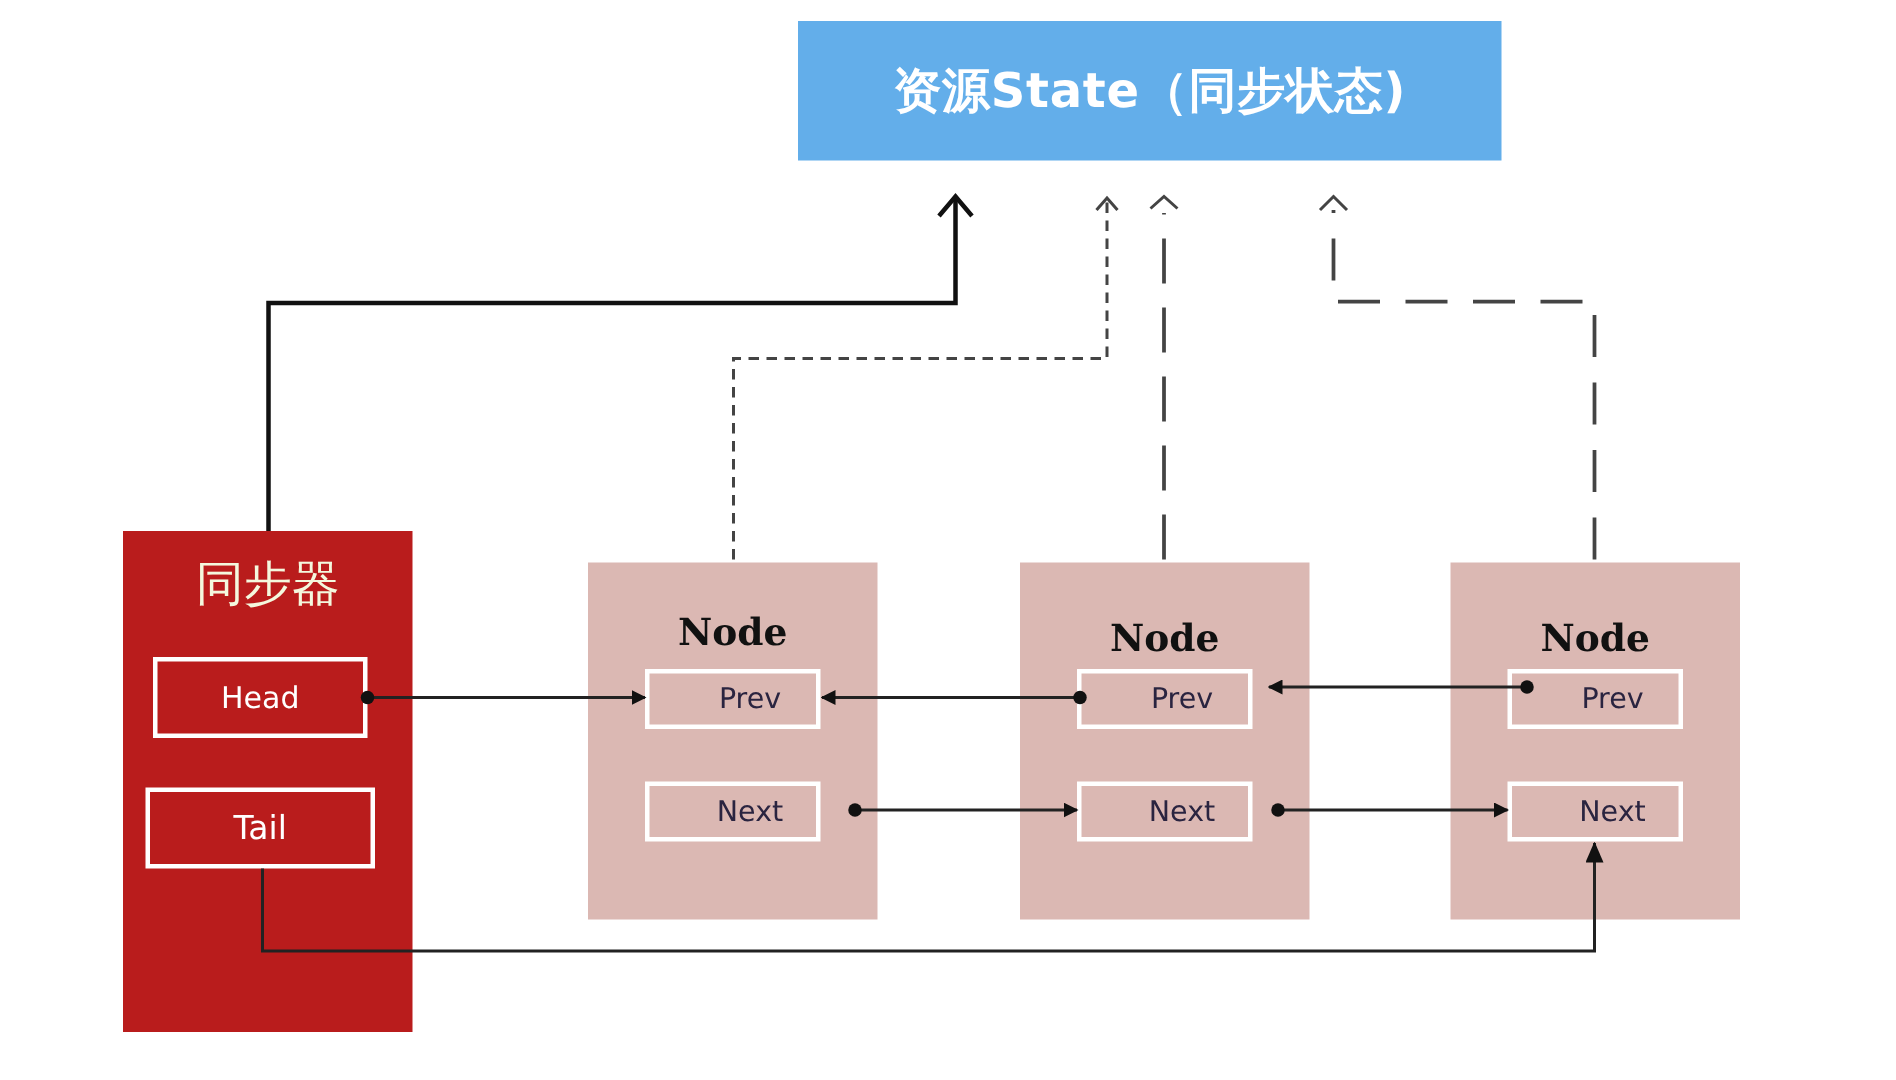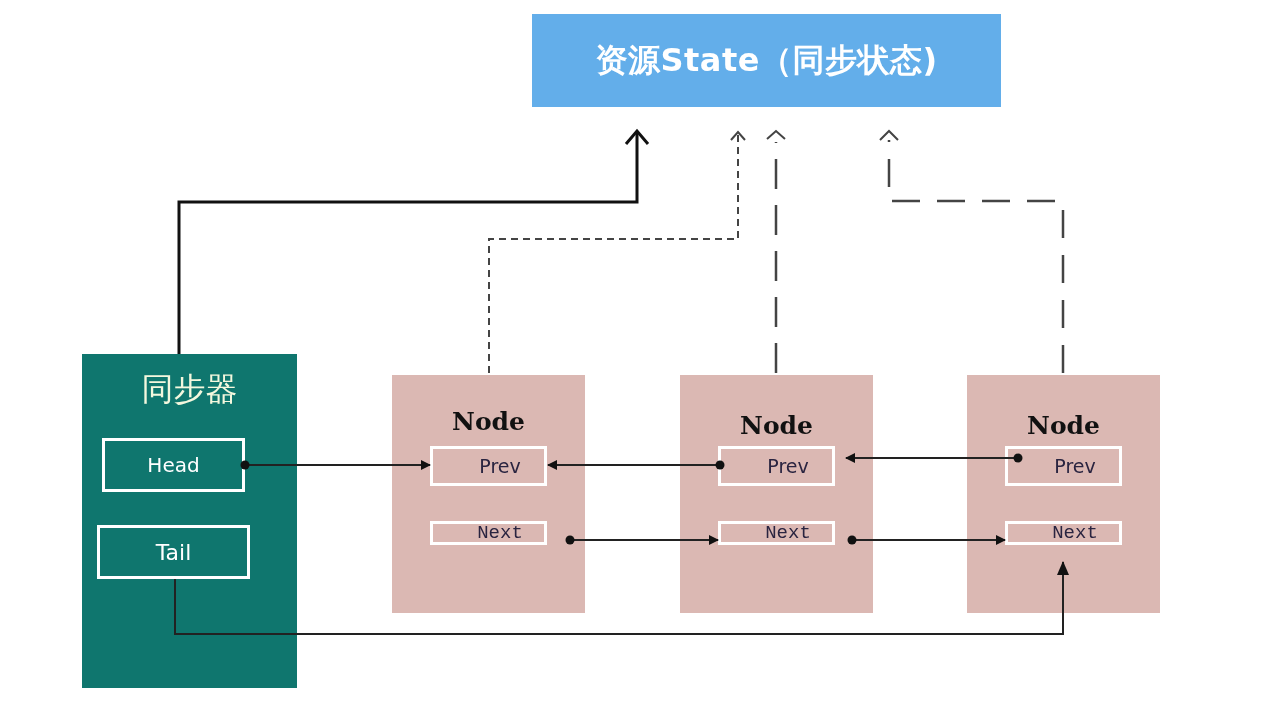--- a/index.html
+++ b/index.html
@@ -2,36 +2,36 @@
 <html><head>
 <meta charset="utf-8">
 <style>
   html, body { margin:0; padding:0; background:#ffffff; }
   body { width:1264px; height:720px; position:relative; overflow:hidden;
          font-family:"DejaVu Sans", sans-serif; }
   .box { position:absolute; box-sizing:border-box; }
   .state { left:532px; top:14px; width:469px; height:93px; background:#63aeea;
            color:#ffffff; font-weight:bold; font-size:32px;
            display:flex; align-items:center; justify-content:center; letter-spacing:0.5px; }
-  .sync { left:82px; top:354px; width:215px; height:334px; background:#0f766e; }
+  .sync { left:82px; top:354px; width:193px; height:334px; background:#b91c1c; }
   .sync-title { position:absolute; left:0; right:0; top:14px; text-align:center;
                 color:#f4f8de; font-family:"DejaVu Serif", serif; font-size:32px; }
   .sync-field { position:absolute; border:3px solid #ffffff; color:#ffffff;
                 display:flex; align-items:center; justify-content:center; font-size:20px;
                 box-sizing:border-box; }
   .f-head { left:20px; top:84px; width:143px; height:54px; }
   .f-tail { left:15px; top:171px; width:153px; height:54px; font-size:22px; }
   .node { width:193px; height:238px; top:375px; background:#dbb8b3; }
   .node-title { position:absolute; left:0; right:0; top:32px; text-align:center;
                 font-family:"DejaVu Serif", serif; font-weight:bold; font-size:25px; color:#111; }
   .node-field { position:absolute; border:3px solid #ffffff; box-sizing:border-box;
                 display:flex; align-items:center; justify-content:center;
                 font-size:19px; color:#2a2440;padding-left:23px; }
   .f-prev { left:38px; top:71px; width:117px; height:40px; }
-  .f-next { left:38px; top:146px; width:117px; height:24px;font-family:Liberation Mono, monospace; }
+  .f-next { left:38px; top:146px; width:117px; height:40px; }
   svg.arrows { position:absolute; left:0; top:0; width:1264px; height:720px; pointer-events:none; }
 </style>
 </head>
 <body>
 
 <div class="box state">
   <span>资源State（同步状态)</span>
 </div>
 
 <div class="box sync">

